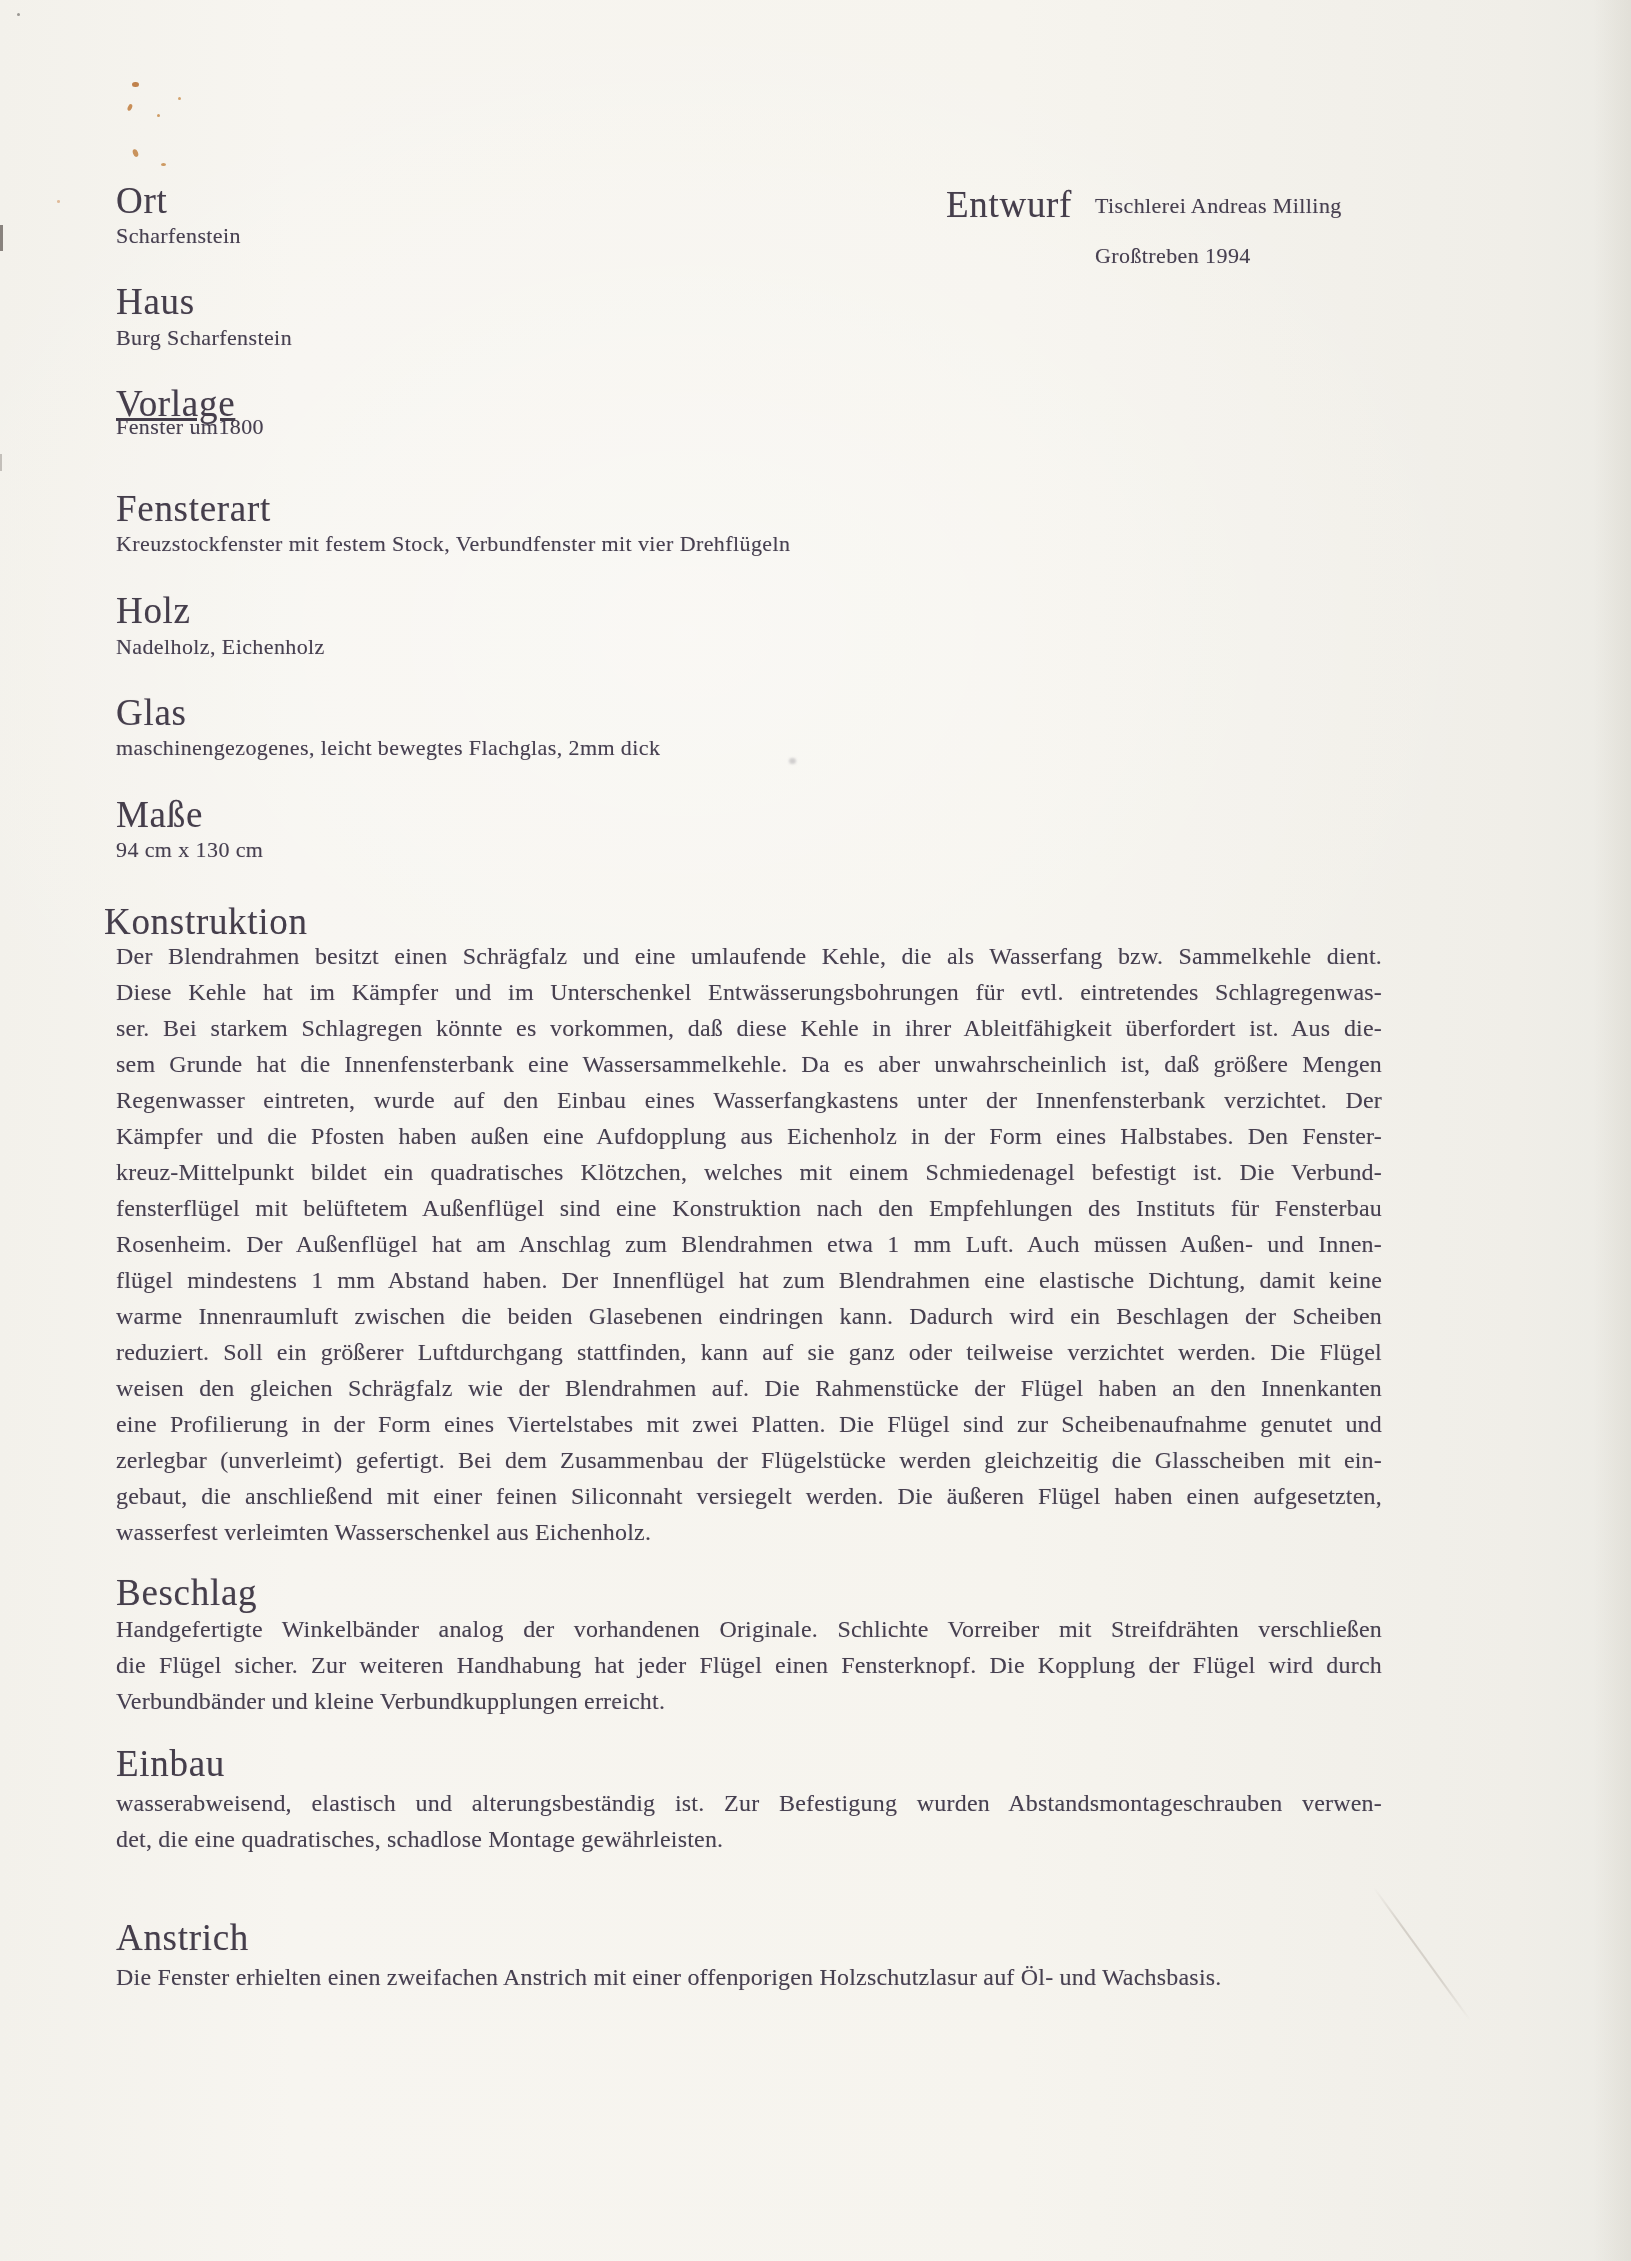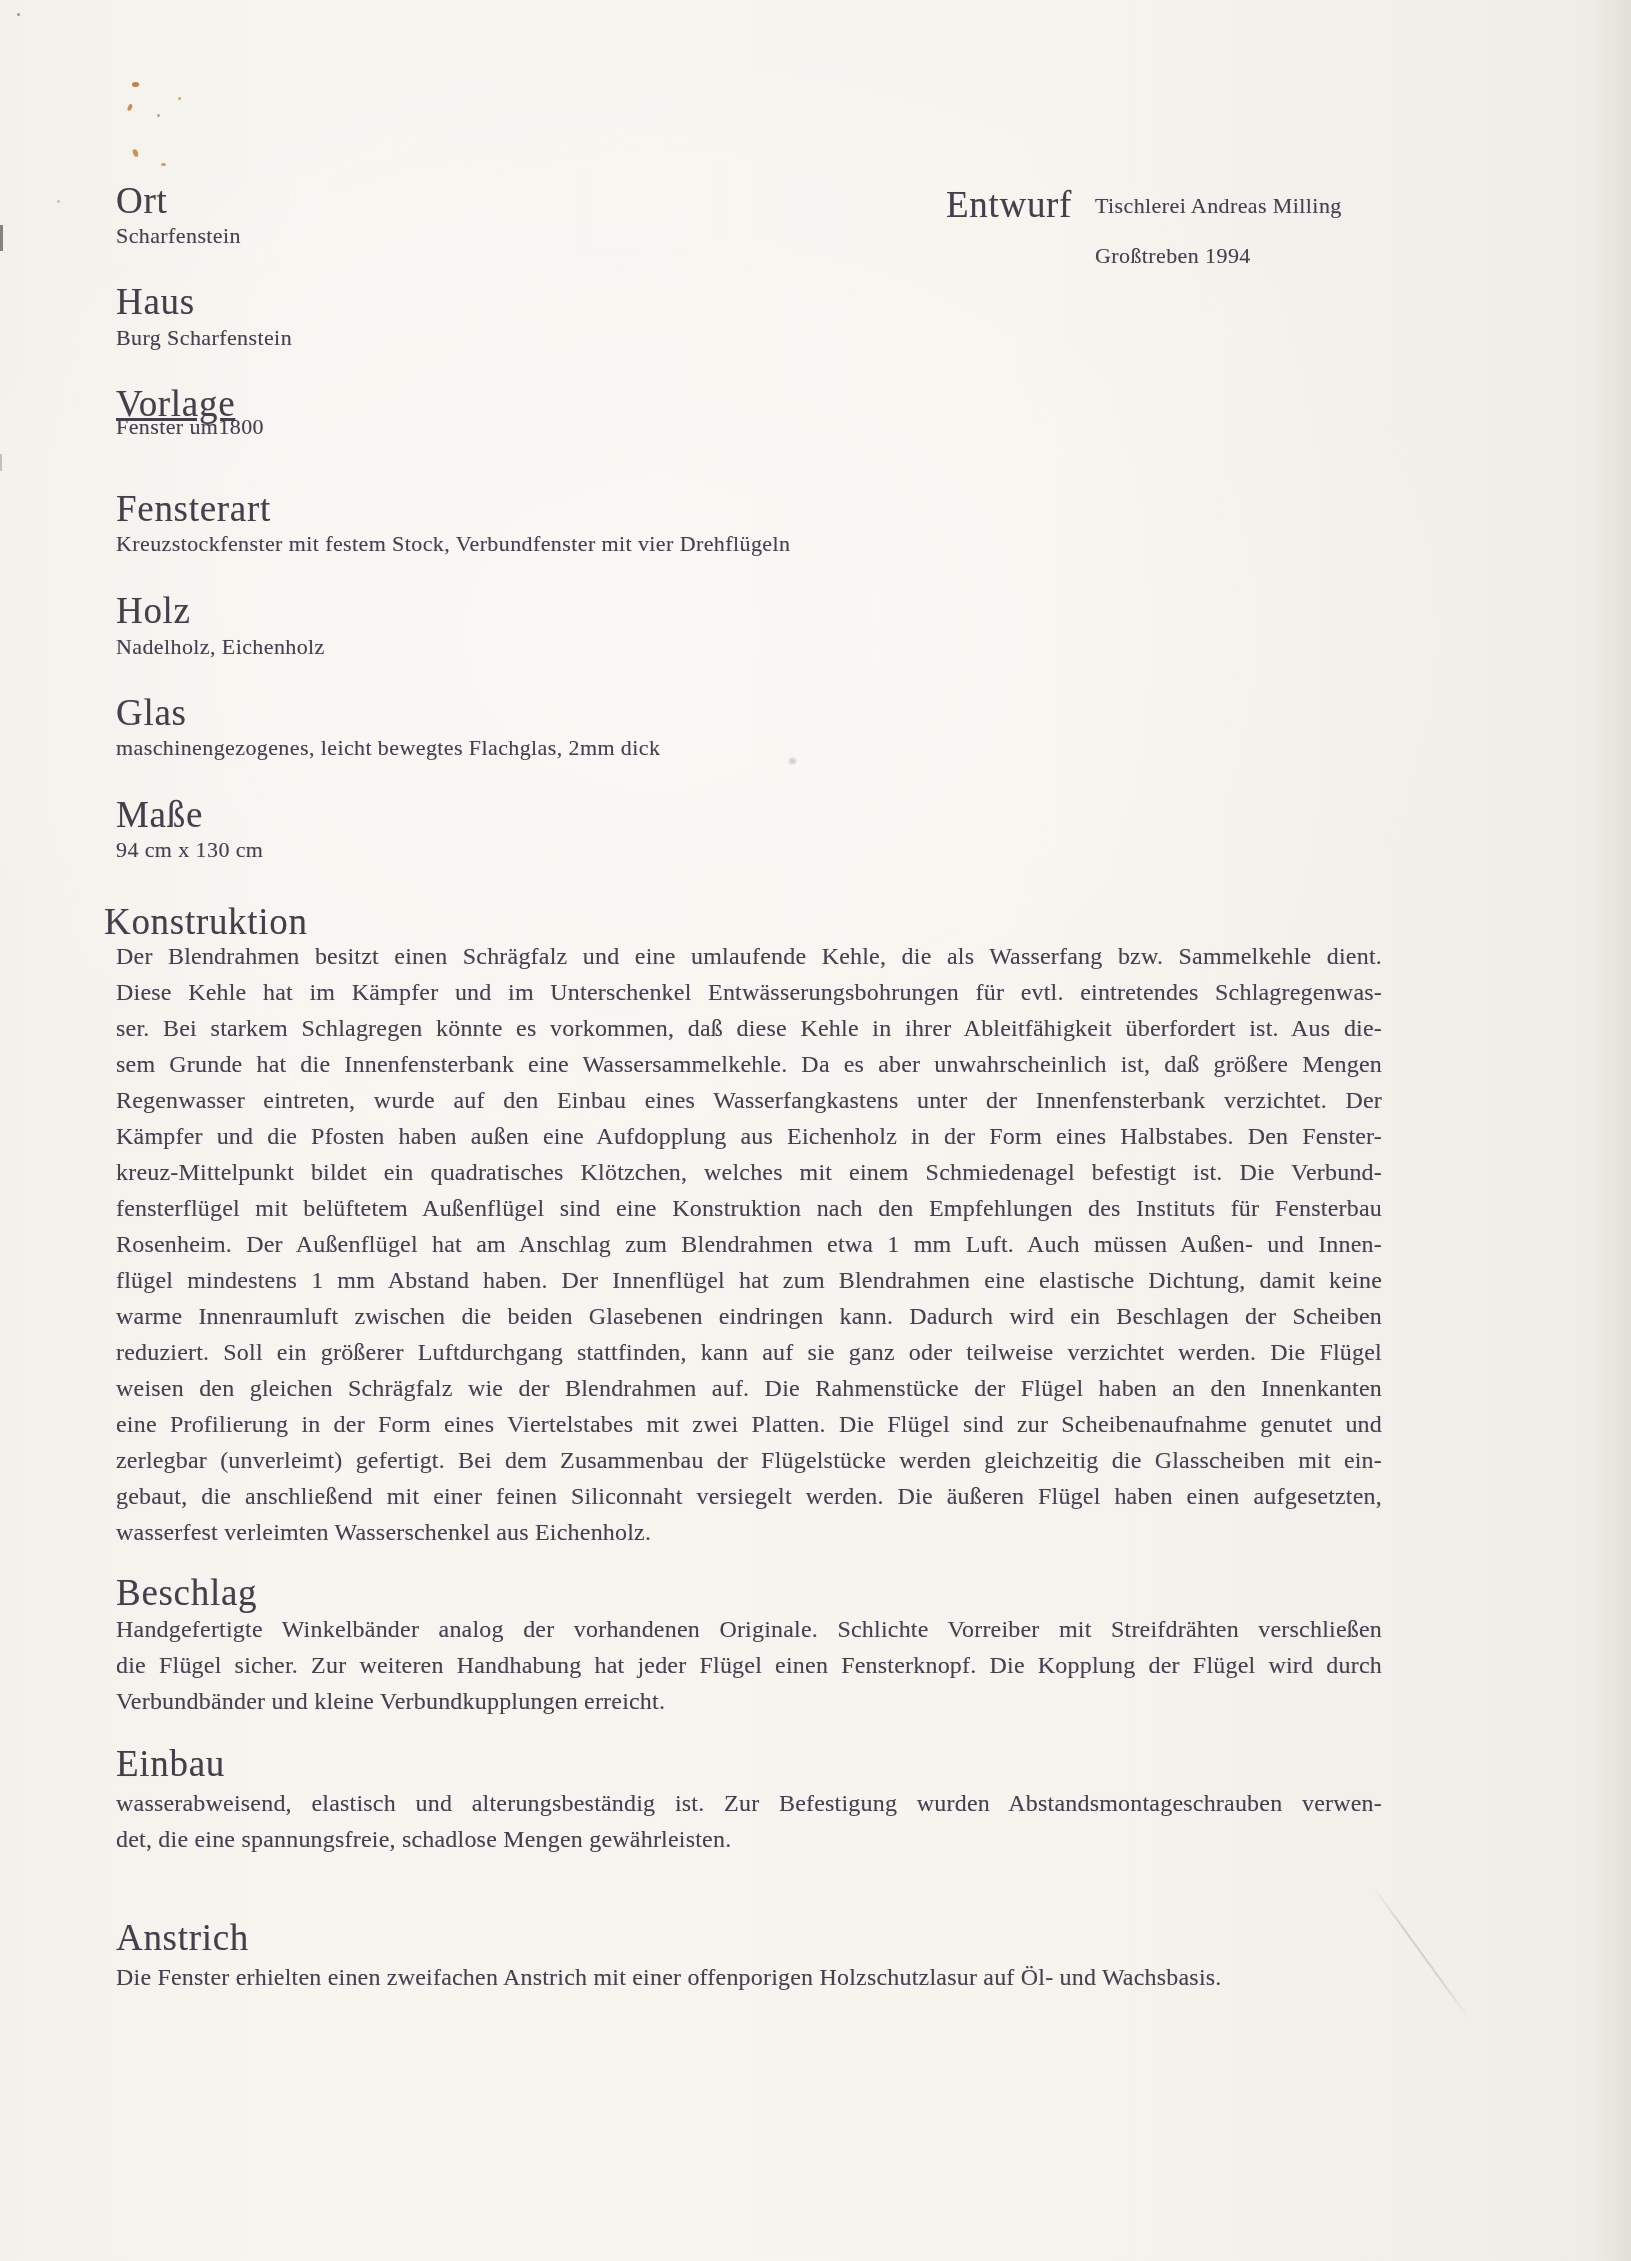--- a/index.html
+++ b/index.html
@@ -110,21 +110,21 @@
   <div class="label txt" style="left:116px; top:1574px;">Beschlag</div>
   <div class="para" style="top:1611px;">
     <div class="pline">Handgefertigte Winkelbänder analog der vorhandenen Originale. Schlichte Vorreiber mit Streifdrähten verschließen</div>
     <div class="pline">die Flügel sicher. Zur weiteren Handhabung hat jeder Flügel einen Fensterknopf. Die Kopplung der Flügel wird durch</div>
     <div class="pline pline--last">Verbundbänder und kleine Verbundkupplungen erreicht.</div>
   </div>
 
   <div class="label txt" style="left:116px; top:1745px;">Einbau</div>
   <div class="para" style="top:1785px;">
     <div class="pline">wasserabweisend, elastisch und alterungsbeständig ist. Zur Befestigung wurden Abstandsmontageschrauben verwen-</div>
-    <div class="pline pline--last">det, die eine spannungsfreie, schadlose Mengen gewährleisten.</div>
+    <div class="pline pline--last">det, die eine quadratisches, schadlose Montage gewährleisten.</div>
   </div>
 
   <div class="label txt" style="left:116px; top:1919px;">Anstrich</div>
   <div class="para" style="top:1959px;">
     <div class="pline pline--last">Die Fenster erhielten einen zweifachen Anstrich mit einer offenporigen Holzschutzlasur auf Öl- und Wachsbasis.</div>
   </div>
 
   <div class="speck" style="left:132px; top:82px; width:6.6px; height:5.3px; background:#c0824c;"></div>
   <div class="speck" style="left:128px; top:104px; width:4px;  height:6.6px; background:#c98f58; transform:rotate(25deg);"></div>
   <div class="speck" style="left:178px; top:97px; width:3.3px;  height:3.3px; background:#d3a36f;"></div>

